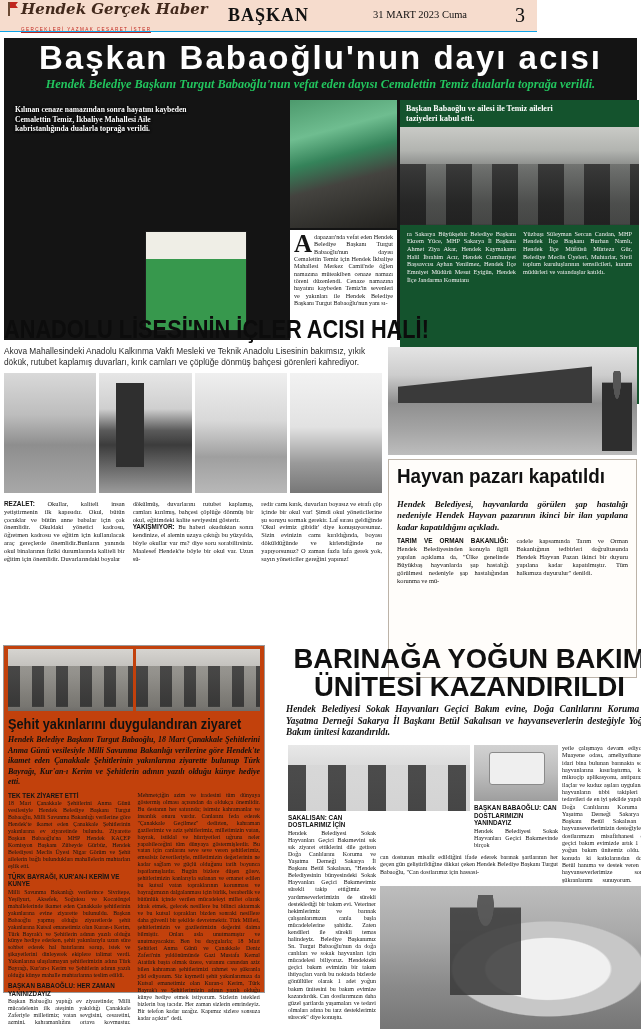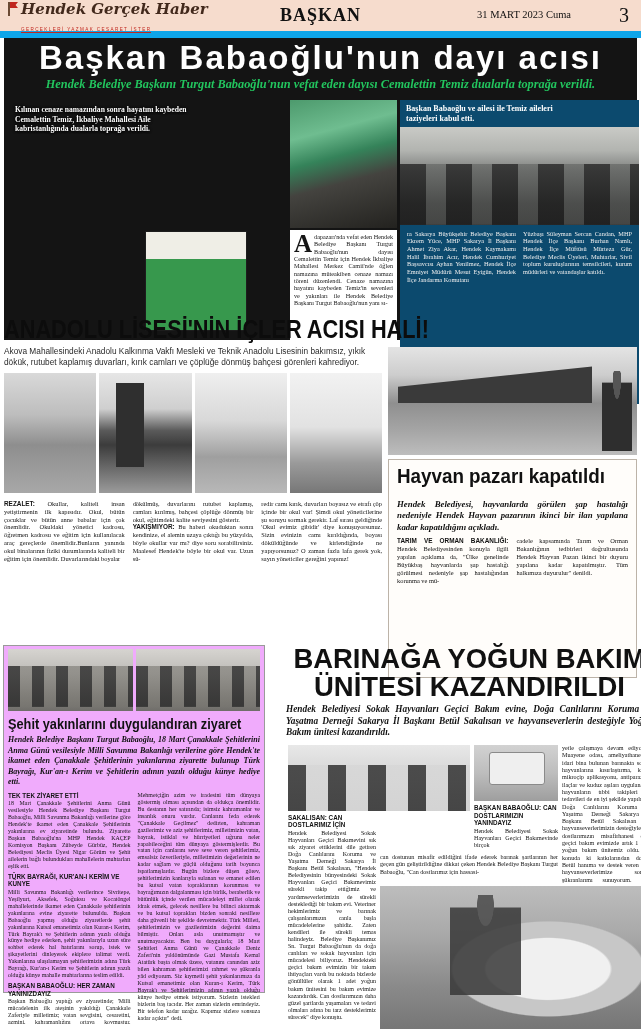--- a/index.html
+++ b/index.html
@@ -1,20 +1,20 @@
 <!DOCTYPE html>
 <html><head>
 <meta charset="utf-8">
 <style>
   html,body{margin:0;padding:0;background:#777;}
   .page{position:relative;width:641px;height:1031px;background:#ffffff;overflow:hidden;
         font-family:"Liberation Serif",serif;color:#111;}
   
-  .masthead{position:absolute;left:0;top:0;width:641px;height:31px;background:#f6dccd;
-            border-bottom:7px solid #0ea5e9;}
+  .masthead{position:absolute;left:0;top:0;width:537px;height:31px;background:#f6dccd;
+            border-bottom:1px solid #0ea5e9;}
   .logo-wrap{position:absolute;left:8px;top:2px;display:flex;align-items:flex-start;}
   .flag{width:10px;height:14px;margin-right:3px;position:relative;}
   .flag:before{content:"";position:absolute;left:0;top:0;width:2px;height:14px;background:#6b4a34;}
   .flag:after{content:"";position:absolute;left:2px;top:0;width:8px;height:6px;background:#c0271f;
               clip-path:polygon(0 0,100% 0,70% 50%,100% 100%,0 100%);}
   .logo-script{font-family:"DejaVu Serif",serif;font-style:italic;font-weight:bold;
                font-size:15px;line-height:15px;color:#42291c;}
   .logo-tagline{font-family:"Liberation Sans",sans-serif;font-size:4.6px;letter-spacing:1.4px;
                 color:#c0271f;margin-top:1px;border-bottom:1px solid #c0271f;display:inline-block;}
   .section-name{position:absolute;left:0;right:0;top:5px;text-align:center;
@@ -37,21 +37,21 @@
   .coffin{position:absolute;right:14%;bottom:6%;width:36%;height:40%;
           background:linear-gradient(180deg,#efeee6 0 28%,#37984d 28% 100%);border:1px solid #1d1d1d;}
   .cap-left{position:absolute;left:7px;top:5px;width:185px;color:#fff;font-weight:bold;
             font-size:7.6px;line-height:1.28;text-shadow:0 1px 2px #000,0 0 3px #000;}
   .fun-mid{position:absolute;left:283px;top:0;width:107px;height:246px;}
   .ph-tent{width:107px;height:128px;
      background:linear-gradient(165deg,#4d9a6d 0%,#6fbd90 26%,#35835a 44%,#44433f 62%,#23221f 100%);}
   .fun-panel{background:#fff;height:112px;margin-top:2px;padding:3px 4px;box-sizing:content-box;
              font-size:6.2px;line-height:1.18;text-align:justify;color:#151515;}
   .dropcap{float:left;font-size:25px;line-height:20px;font-weight:bold;margin:1px 2px 0 0;}
-  .fun-right{position:absolute;left:393px;top:0;width:239px;height:304px;background:#0c4a6e;}
+  .fun-right{position:absolute;left:393px;top:0;width:239px;height:304px;background:#14532d;}
   .cap-right{color:#fff;font-weight:bold;font-size:8px;line-height:1.3;padding:4px 6px 2px;width:160px;}
   .ph-handshake{width:239px;height:98px;
      background:
        repeating-linear-gradient(90deg,rgba(30,30,30,.75) 0 26px,rgba(90,92,90,.55) 26px 46px) 0 100%/100% 62% no-repeat,
        linear-gradient(180deg,#c9cac6 0%,#b2b4b0 24%,#7b7d7b 46%,#3c3d3c 78%,#2b2b2a 100%);}
   .fun-cols{display:flex;gap:7px;padding:5px 7px;color:#efefef;font-size:6.3px;line-height:1.22;
             text-align:justify;}
   .fun-cols>div{flex:1;}
   
   .school-head{position:absolute;left:4px;top:315px;font-family:"Liberation Sans",sans-serif;
@@ -81,21 +81,21 @@
   .market-box{position:absolute;left:388px;top:459px;width:249px;height:219px;border:1px solid #bcb3a8;
               background:#fffdfa;box-sizing:border-box;padding:5px 8px;}
   .market-head{font-family:"Liberation Sans",sans-serif;font-weight:bold;font-size:20px;
                transform:scaleX(.94);transform-origin:left;white-space:nowrap;}
   .market-sub{font-weight:bold;font-style:italic;font-size:8.8px;line-height:1.3;margin:11px 0 4px;
               text-align:justify;}
   .market-cols{display:flex;gap:8px;font-size:6.4px;line-height:1.24;text-align:justify;}
   .market-cols>div{flex:1;}
   
   .martyr{position:absolute;left:3px;top:645px;width:262px;height:348px;border:1px solid #9a9a9a;
-          box-sizing:border-box;padding:3px 4px;background:#f0abfc;}
+          box-sizing:border-box;padding:3px 4px;background:#c2410c;}
   .martyr-photos{display:flex;gap:3px;height:62px;}
   .martyr-photos .ph{flex:1;
      background:
        repeating-linear-gradient(90deg,rgba(40,40,40,.8) 0 12px,rgba(120,118,112,.6) 12px 24px) 0 80%/100% 66% no-repeat,
        linear-gradient(180deg,#d6d4d0 0%,#bcbab6 40%,#8c8a86 75%,#6f6d69 100%);}
   .martyr-head{font-family:"Liberation Sans",sans-serif;font-weight:bold;font-size:14.5px;
                transform:scaleX(.88);transform-origin:left;white-space:nowrap;margin:5px 0 3px;}
   .martyr-intro{font-weight:bold;font-style:italic;font-size:8px;line-height:1.32;text-align:justify;}
   .martyr-cols{display:flex;gap:7px;margin-top:4px;height:232px;overflow:hidden;
                font-size:5.9px;line-height:1.18;text-align:justify;color:#151515;}

